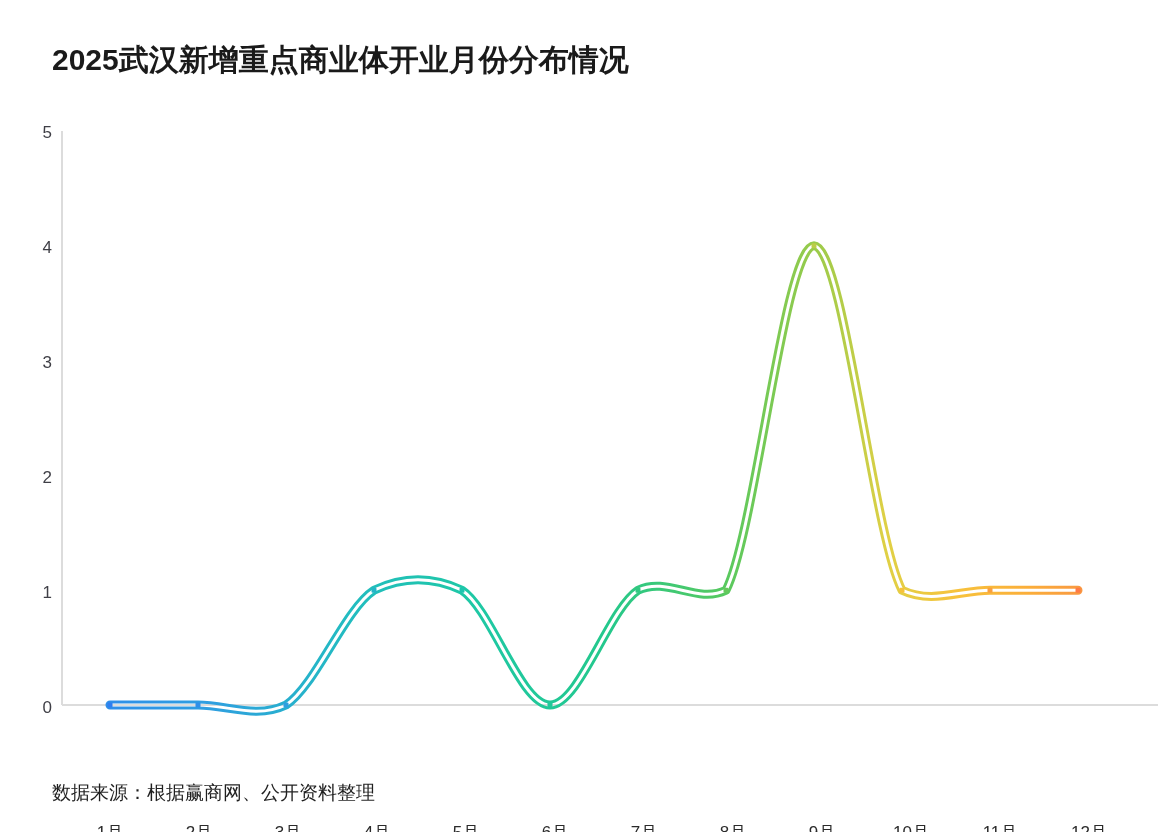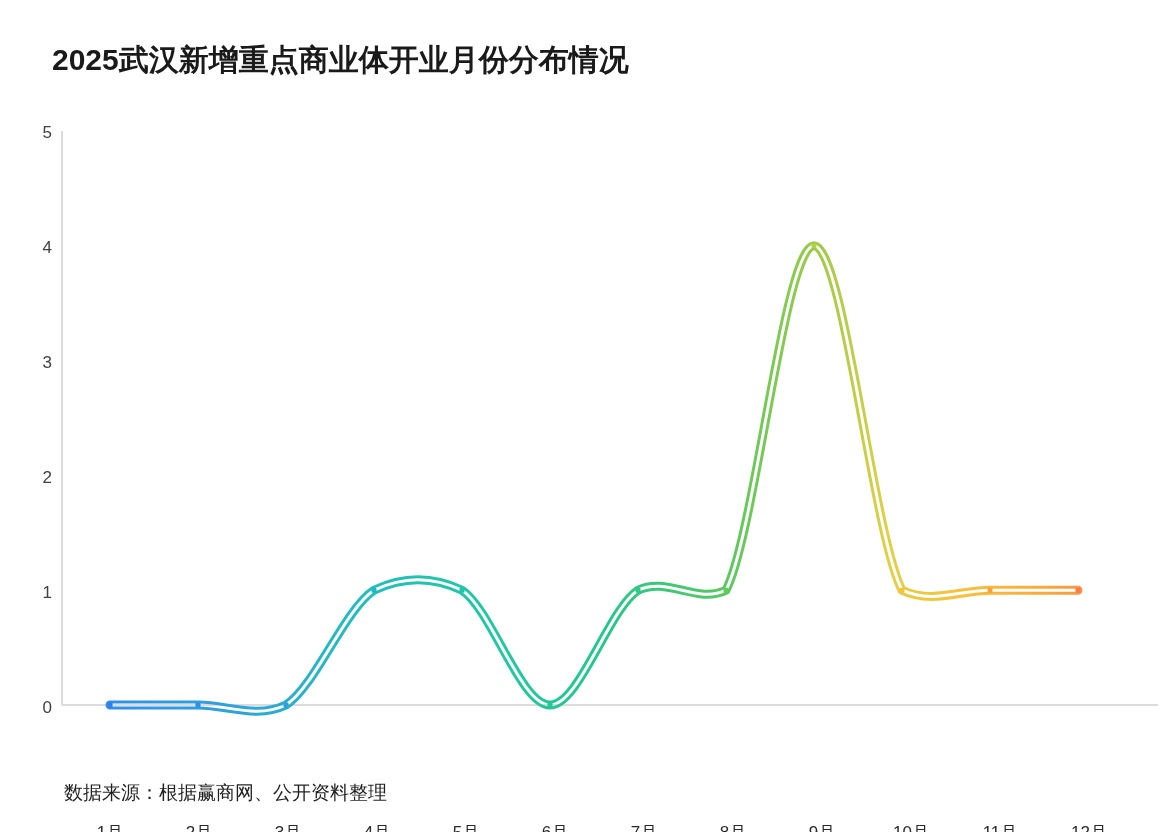--- a/index.html
+++ b/index.html
@@ -66,21 +66,21 @@
     font-size: 17px;
     color: #2b2b2b;
     text-align: center;
     width: 80px;
     line-height: 1;
     top: 714px;
   }
 
   #source-note {
     position: absolute;
-    left: 64px;
+    left: 52px;
     top: 780px;
     font-size: 19px;
     color: #1f1f1f;
     white-space: nowrap;
   }
 </style>
 </head>
 <body>
 
 <div id="chart-root">

